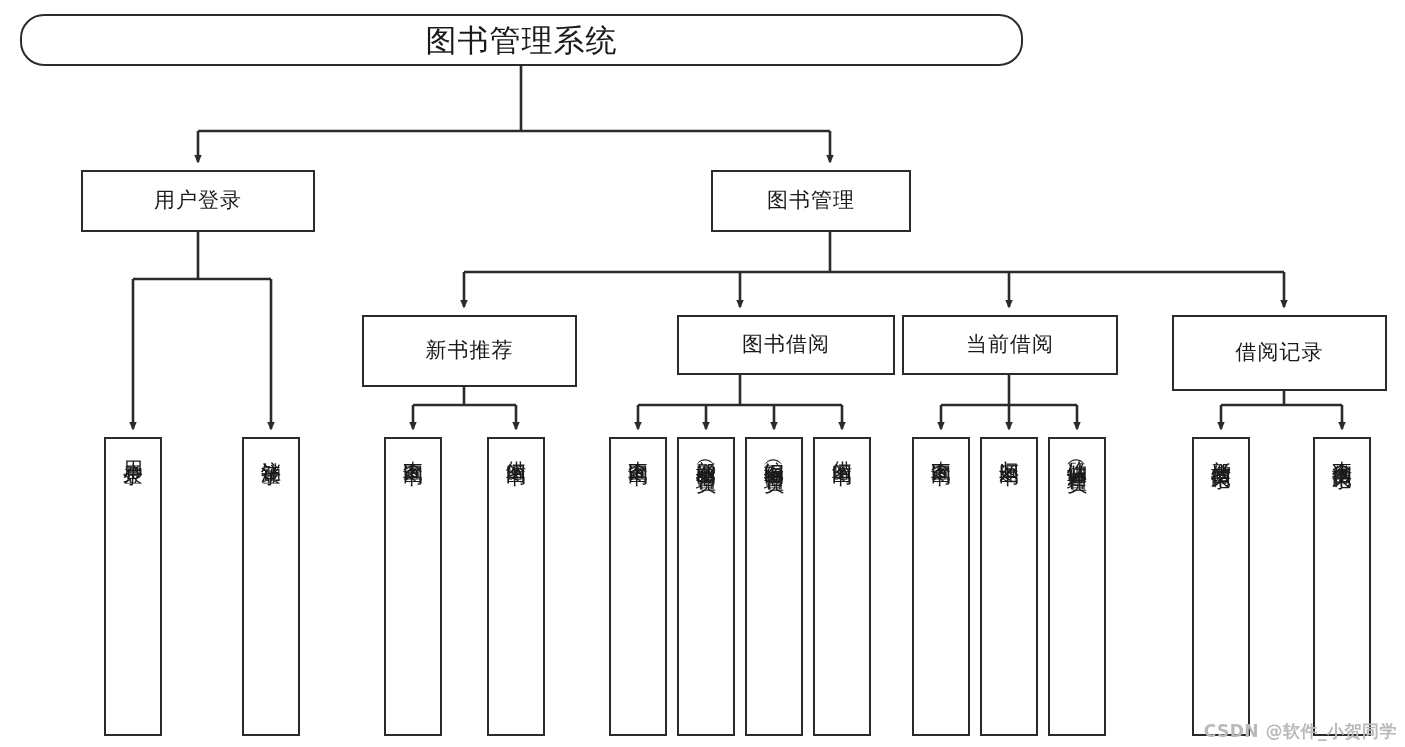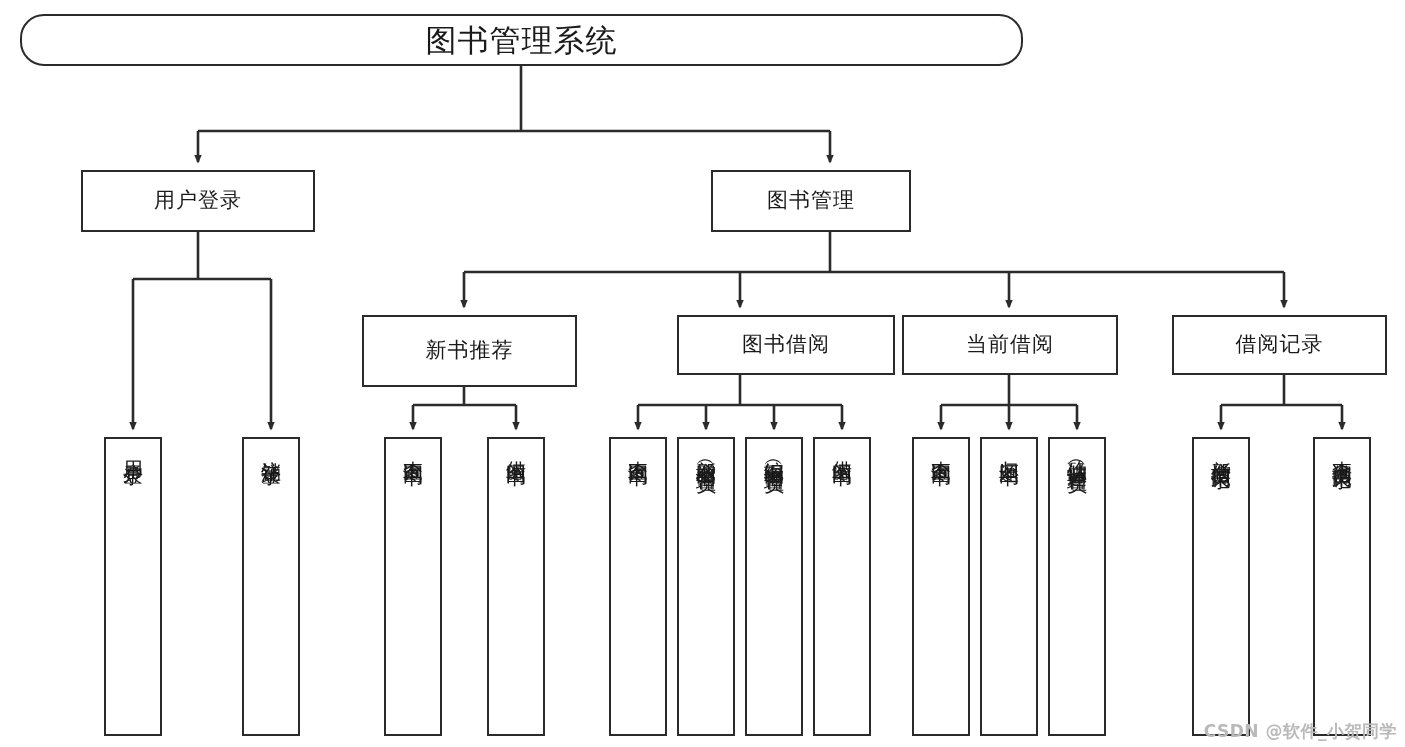--- a/index.html
+++ b/index.html
@@ -146,21 +146,21 @@
 
   <div class="node level-2" style="left:362px; top:315px; width:215px; height:72px;text-align:center;">
     <span class="label-h">新书推荐</span>
   </div>
   <div class="node level-2" style="left:632px; top:315px; width:218px; height:60px;margin-left:45px;">
     <span class="label-h">图书借阅</span>
   </div>
   <div class="node level-2" style="left:902px; top:315px; width:216px; height:60px;">
     <span class="label-h">当前借阅</span>
   </div>
-  <div class="node level-2" style="left:1172px; top:315px; width:215px; height:60px;">
+  <div class="node level-2" style="left:1172px; top:315px; width:215px; height:76px;">
     <span class="label-h">借阅记录</span>
   </div>
 
   <div class="node leaf" style="left:104px; top:437px; width:58px; height:299px;">
     <span class="label-v">用户登录</span>
   </div>
   <div class="node leaf" style="left:242px; top:437px; width:58px; height:299px;">
     <span class="label-v">注销登录</span>
   </div>
 

